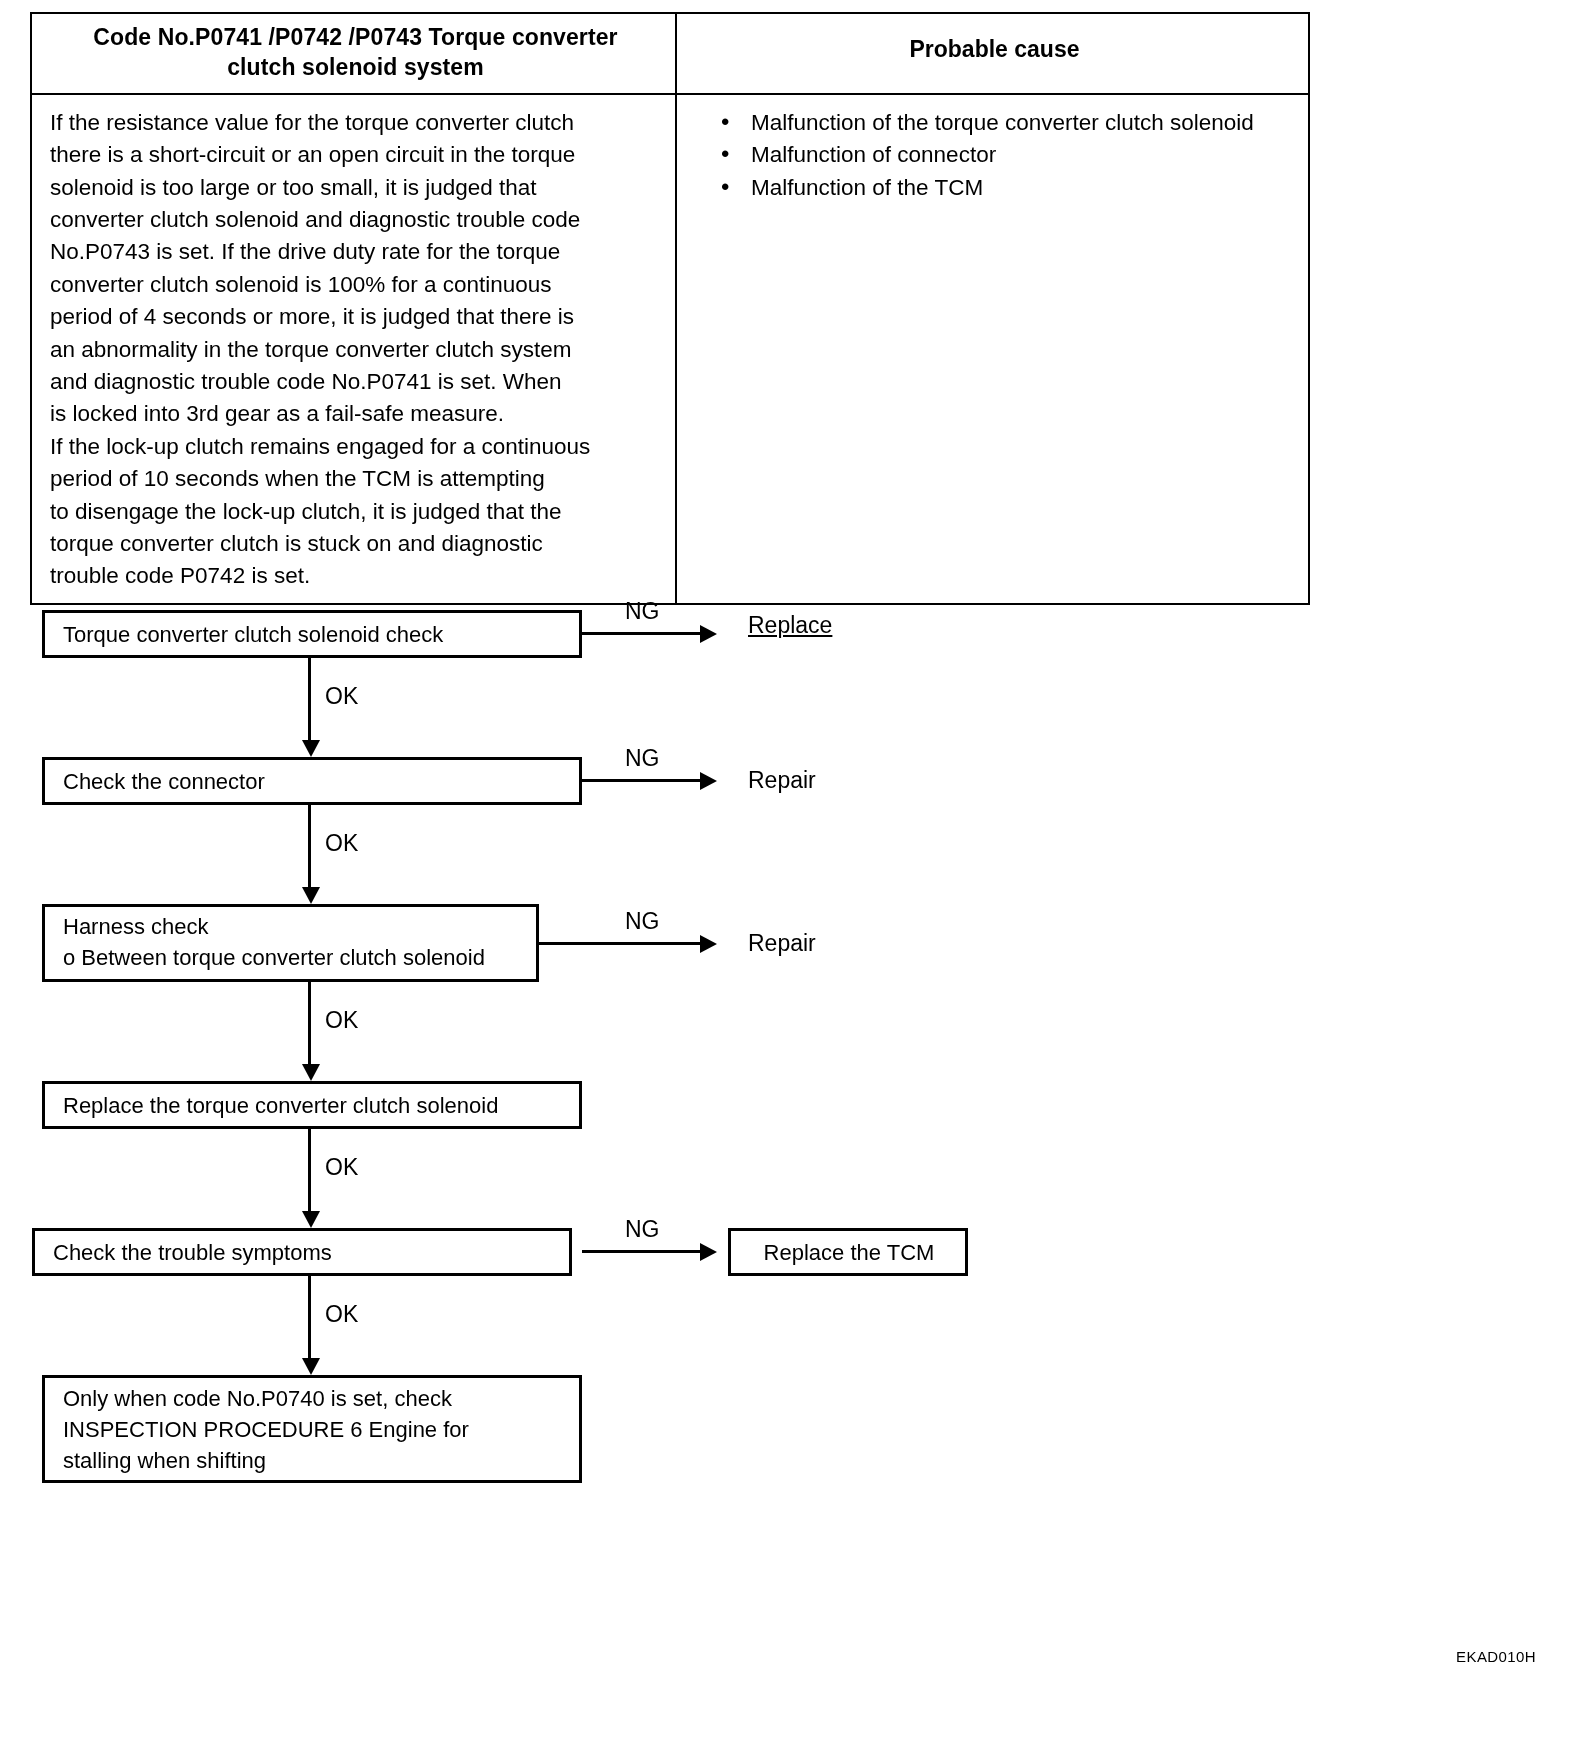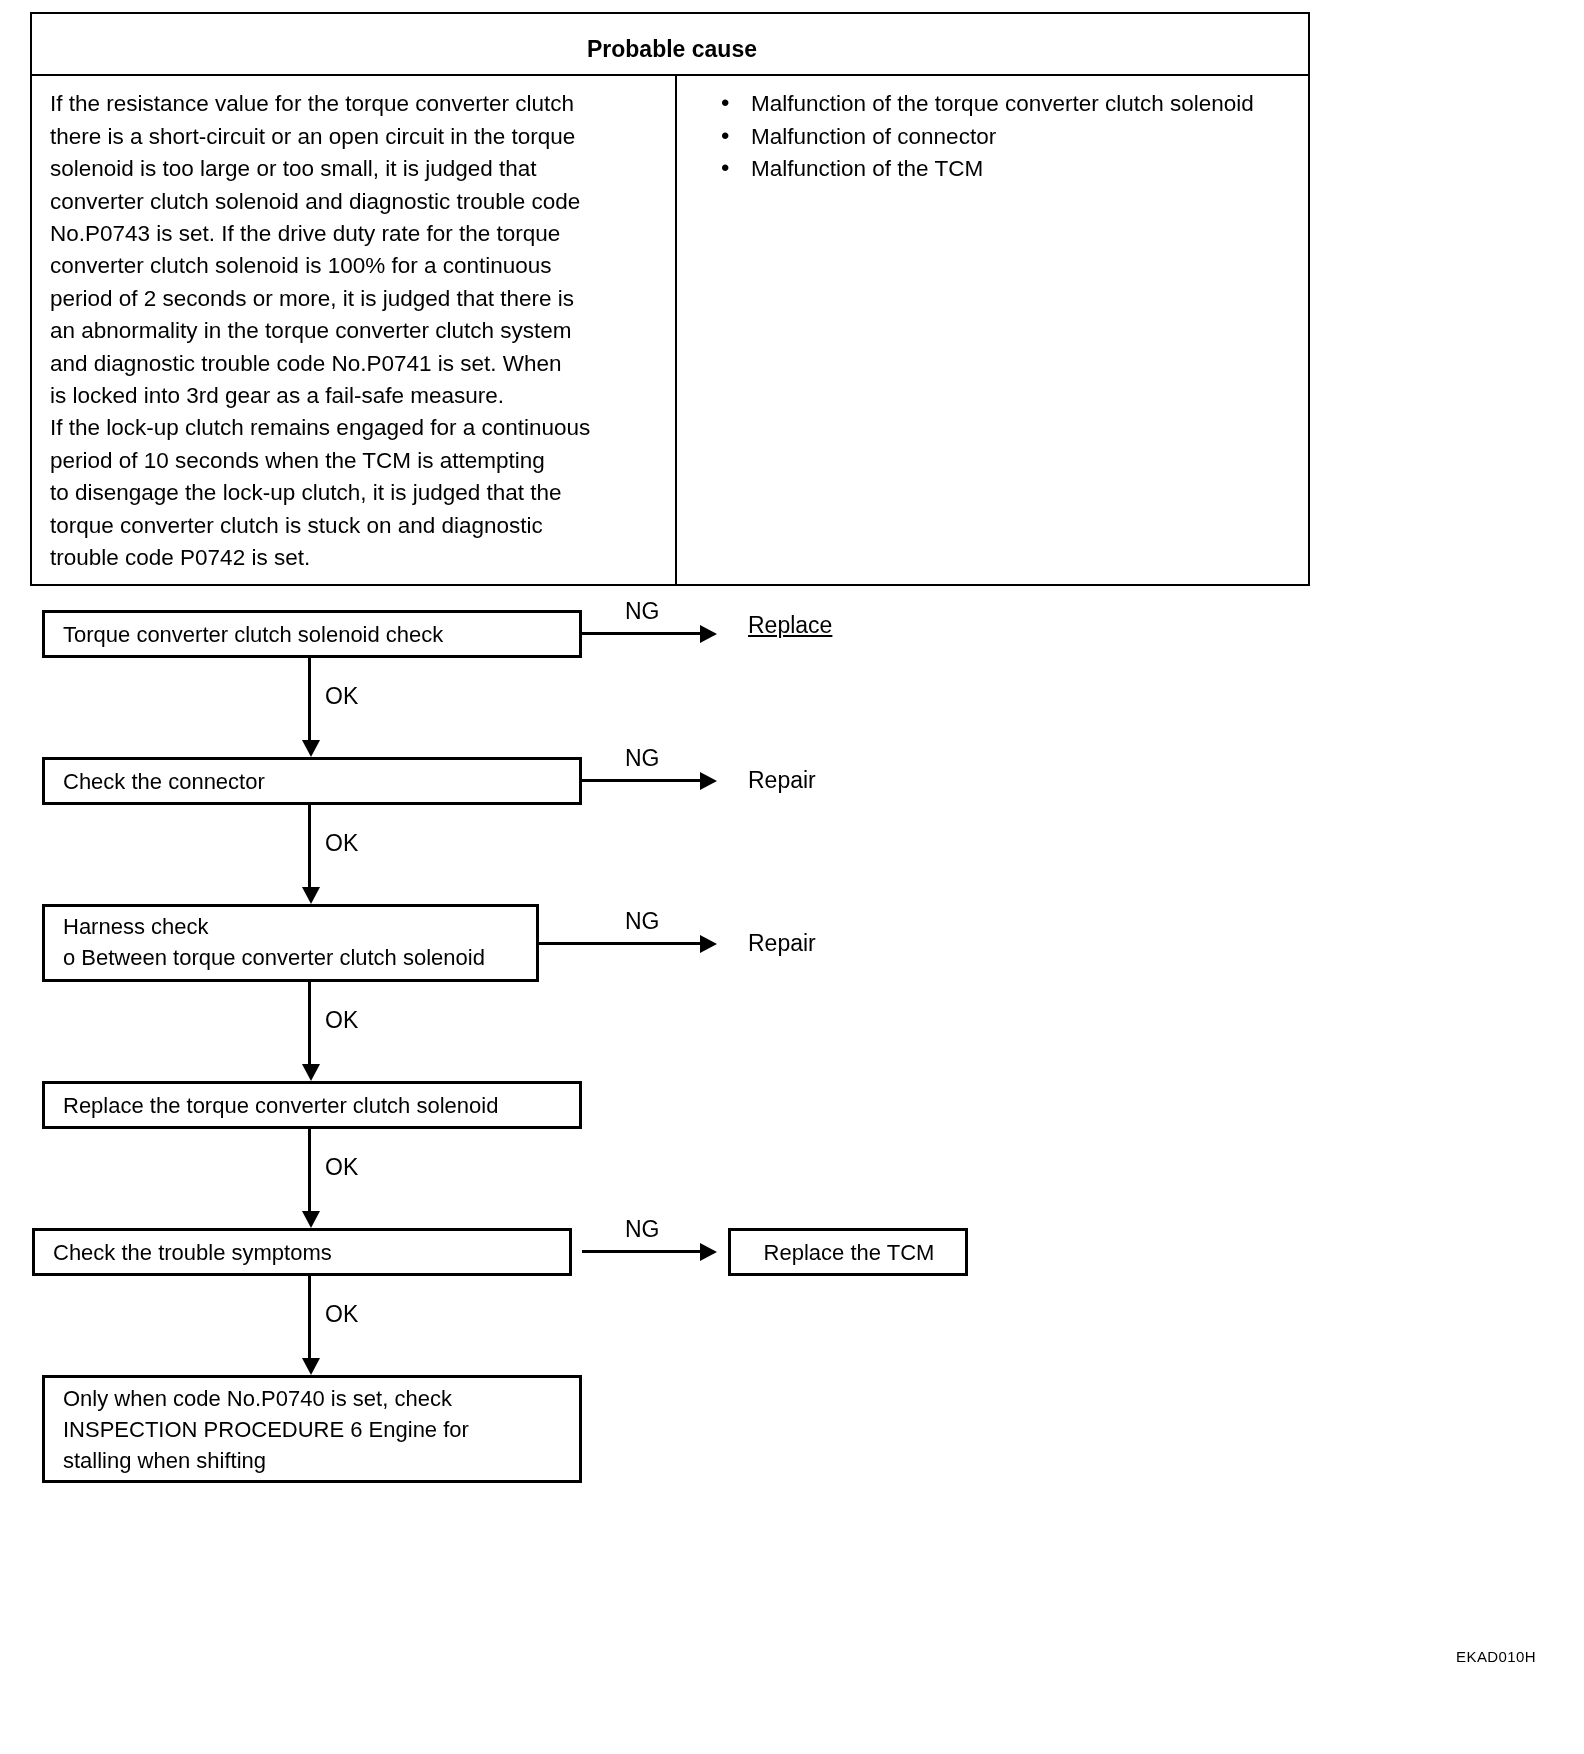--- a/index.html
+++ b/index.html
@@ -161,34 +161,38 @@
     letter-spacing: 0.4px;
     font-family: "Liberation Sans", sans-serif;
   }
 </style>
 </head>
 <body>
 
 <div class="dtc-table">
 
   <div class="row head-row">
+    <div class="col-left">
+      <div class="head-title">Code No.P0741 /P0742 /P0743 Torque converter</div>
+      <div class="head-title">clutch solenoid system</div>
+    </div>
     <div class="col-right">
       <div class="head-title-right">Probable cause</div>
     </div>
   </div>
 
   <div class="row body-row">
     <div class="col-left body-left">
       <div class="desc-line">If the resistance value for the torque converter clutch</div>
       <div class="desc-line">there is a short-circuit or an open circuit in the torque</div>
       <div class="desc-line">solenoid is too large or too small, it is judged that</div>
       <div class="desc-line">converter clutch solenoid and diagnostic trouble code</div>
       <div class="desc-line">No.P0743 is set.  If the drive duty rate for the torque</div>
       <div class="desc-line">converter clutch solenoid is 100% for a continuous</div>
-      <div class="desc-line">period of 2 seconds or more, it is judged that there is</div>
+      <div class="desc-line">period of 4 seconds or more, it is judged that there is</div>
       <div class="desc-line">an abnormality in the torque converter clutch system</div>
       <div class="desc-line">and diagnostic trouble code No.P0741 is set.  When</div>
       <div class="desc-line">is locked into 3rd gear as a fail-safe measure.</div>
       <div class="desc-line">If the lock-up clutch remains engaged for a continuous</div>
       <div class="desc-line">period of 10 seconds when the TCM is attempting</div>
       <div class="desc-line">to disengage the lock-up clutch, it is judged that the</div>
       <div class="desc-line">torque converter clutch is stuck on and diagnostic</div>
       <div class="desc-line">trouble code P0742 is set.</div>
     </div>
     <div class="col-right body-right">

